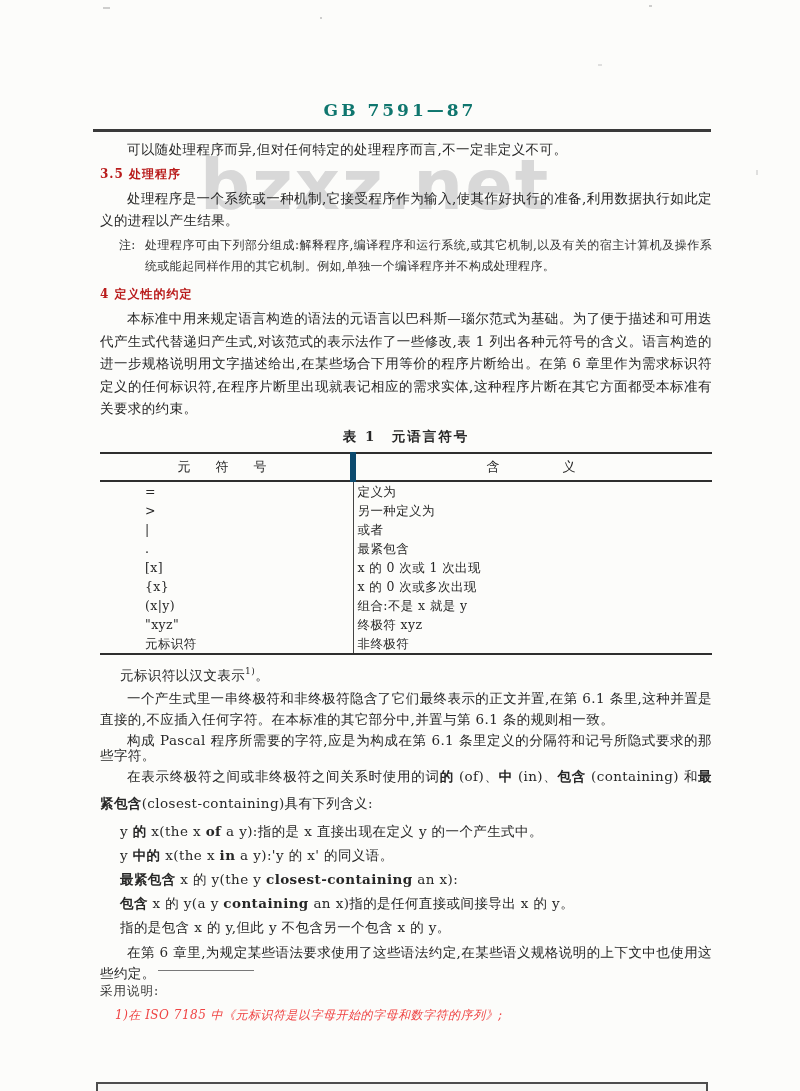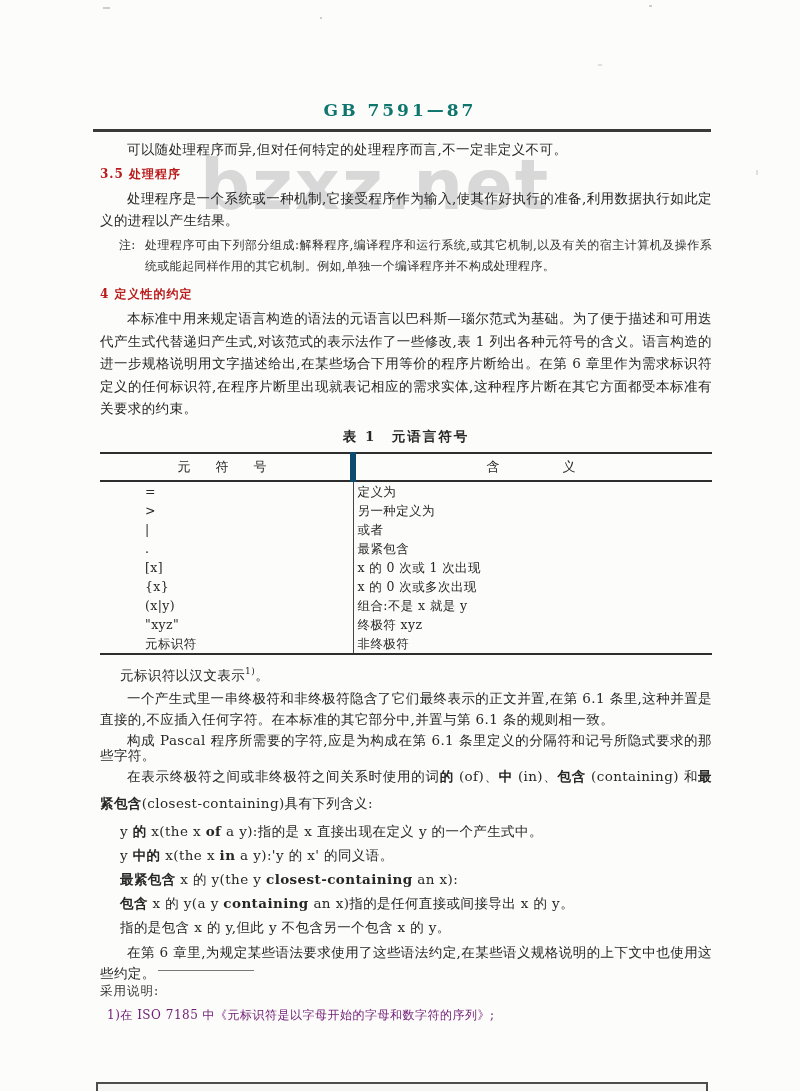--- a/index.html
+++ b/index.html
@@ -46,21 +46,21 @@
   table.meta td{font-size:12.5px;height:17px;line-height:17px;letter-spacing:.4px;}
   .col-sym{width:253px;}
   td.sym{padding-left:45px;border-right:1px solid #444;}
   th.sym-h{border-right:6px solid #0c4a6e;}
   td.mean{padding-left:4px;}
   .b{font-weight:bold;}
   .sup{vertical-align:super;font-size:9px;}
   .footnote{position:absolute;left:100px;top:960px;width:612px;z-index:1;}
   .fn-rule{width:96px;height:1px;background:#787878;margin:10px 0 12px 58px;}
   .fn-label{font-size:12.5px;letter-spacing:1px;color:#333;}
-  .fn-item{font-size:12px;margin:7px 0 0 7px;letter-spacing:.5px;color:#701a75;}
+  .fn-item{font-size:12px;margin:7px 0 0 15px;letter-spacing:.5px;color:#ef4444;font-style:italic;}
   .bottom-box{
     position:absolute;left:96px;top:1082px;width:608px;height:12px;
     border:2px solid #4d4d4d;border-bottom:none;background:#f6f6f4;z-index:1;
   }
   .speck{position:absolute;background:#a8a8a8;opacity:.55;z-index:1;}
 </style>
 </head>
 <body>
 
 <div class="page">

